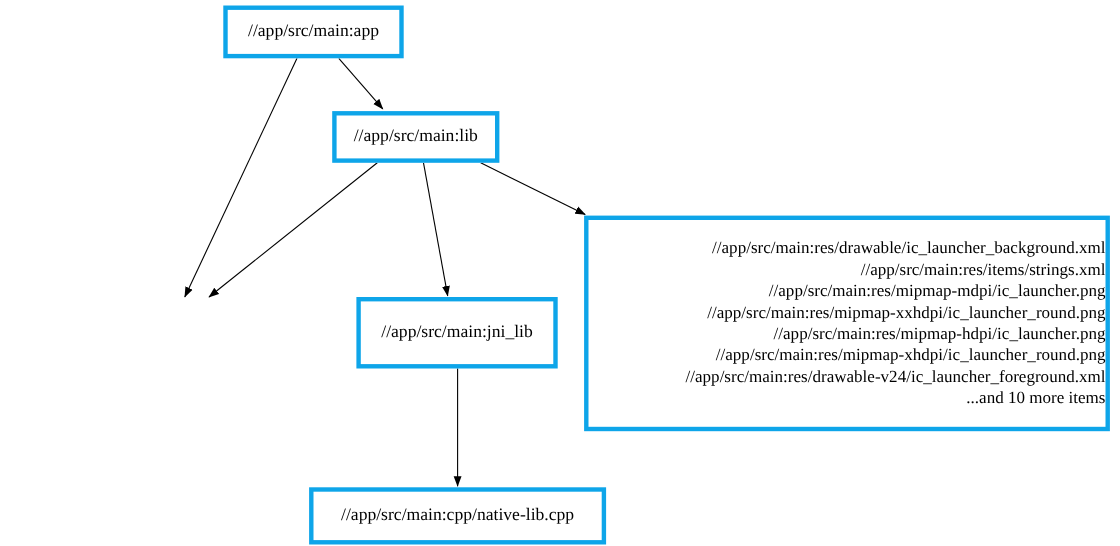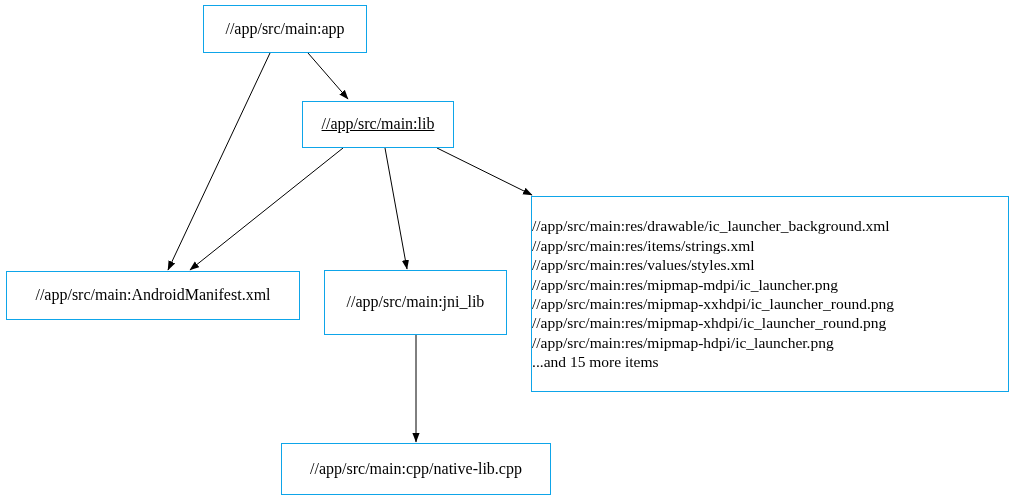--- a/index.html
+++ b/index.html
@@ -19,32 +19,32 @@
   .edges-layer {
     position: absolute;
     left: 0;
     top: 0;
     width: 1018px;
     height: 496px;
   }
   .node {
     position: absolute;
     box-sizing: border-box;
-    border: 1px solid #0ea5e9;
+    border: 4px solid #0ea5e9;
     background: #ffffff;
     display: flex;
     align-items: center;
     justify-content: center;
-    text-align: left;
+    text-align: right;
     font-size: 16px;
     line-height: 1.15;
     white-space: nowrap;
   }
   .node-app        { left: 203px; top:   5px; width: 164px; height: 48px; }
-  .node-lib        { left: 302px; top: 101px; width: 152px; height: 47px; text-decoration: underline; }
+  .node-lib        { left: 302px; top: 101px; width: 152px; height: 47px; }
   .node-manifest   { left:   6px; top: 271px; width: 294px; height: 49px; }
   .node-jni        { left: 324px; top: 270px; width: 183px; height: 65px; }
   .node-native     { left: 281px; top: 443px; width: 270px; height: 52px; }
   .node-resources  {
     left: 531px; top: 196px; width: 478px; height: 196px;
     flex-direction: column;
     font-size: 15.5px;
     line-height: 19.4px;
   }
   .res-line { width: 100%; }
@@ -69,36 +69,33 @@
   </svg>
 
   <div class="node node-app">
     <span>//app/src/main:app</span>
   </div>
 
   <div class="node node-lib">
     <span>//app/src/main:lib</span>
   </div>
 
-  <div class="node node-manifest">
-    <span>//app/src/main:AndroidManifest.xml</span>
-  </div>
 
   <div class="node node-jni">
     <span>//app/src/main:jni_lib</span>
   </div>
 
   <div class="node node-resources">
     <div class="res-line">//app/src/main:res/drawable/ic_launcher_background.xml</div>
     <div class="res-line">//app/src/main:res/items/strings.xml</div>
-    <div class="res-line">//app/src/main:res/values/styles.xml</div>
     <div class="res-line">//app/src/main:res/mipmap-mdpi/ic_launcher.png</div>
     <div class="res-line">//app/src/main:res/mipmap-xxhdpi/ic_launcher_round.png</div>
+    <div class="res-line">//app/src/main:res/mipmap-hdpi/ic_launcher.png</div>
     <div class="res-line">//app/src/main:res/mipmap-xhdpi/ic_launcher_round.png</div>
-    <div class="res-line">//app/src/main:res/mipmap-hdpi/ic_launcher.png</div>
-    <div class="res-line">...and 15 more items</div>
+    <div class="res-line">//app/src/main:res/drawable-v24/ic_launcher_foreground.xml</div>
+    <div class="res-line">...and 10 more items</div>
   </div>
 
   <div class="node node-native">
     <span>//app/src/main:cpp/native-lib.cpp</span>
   </div>
 
 </div>
 
 </body></html>

